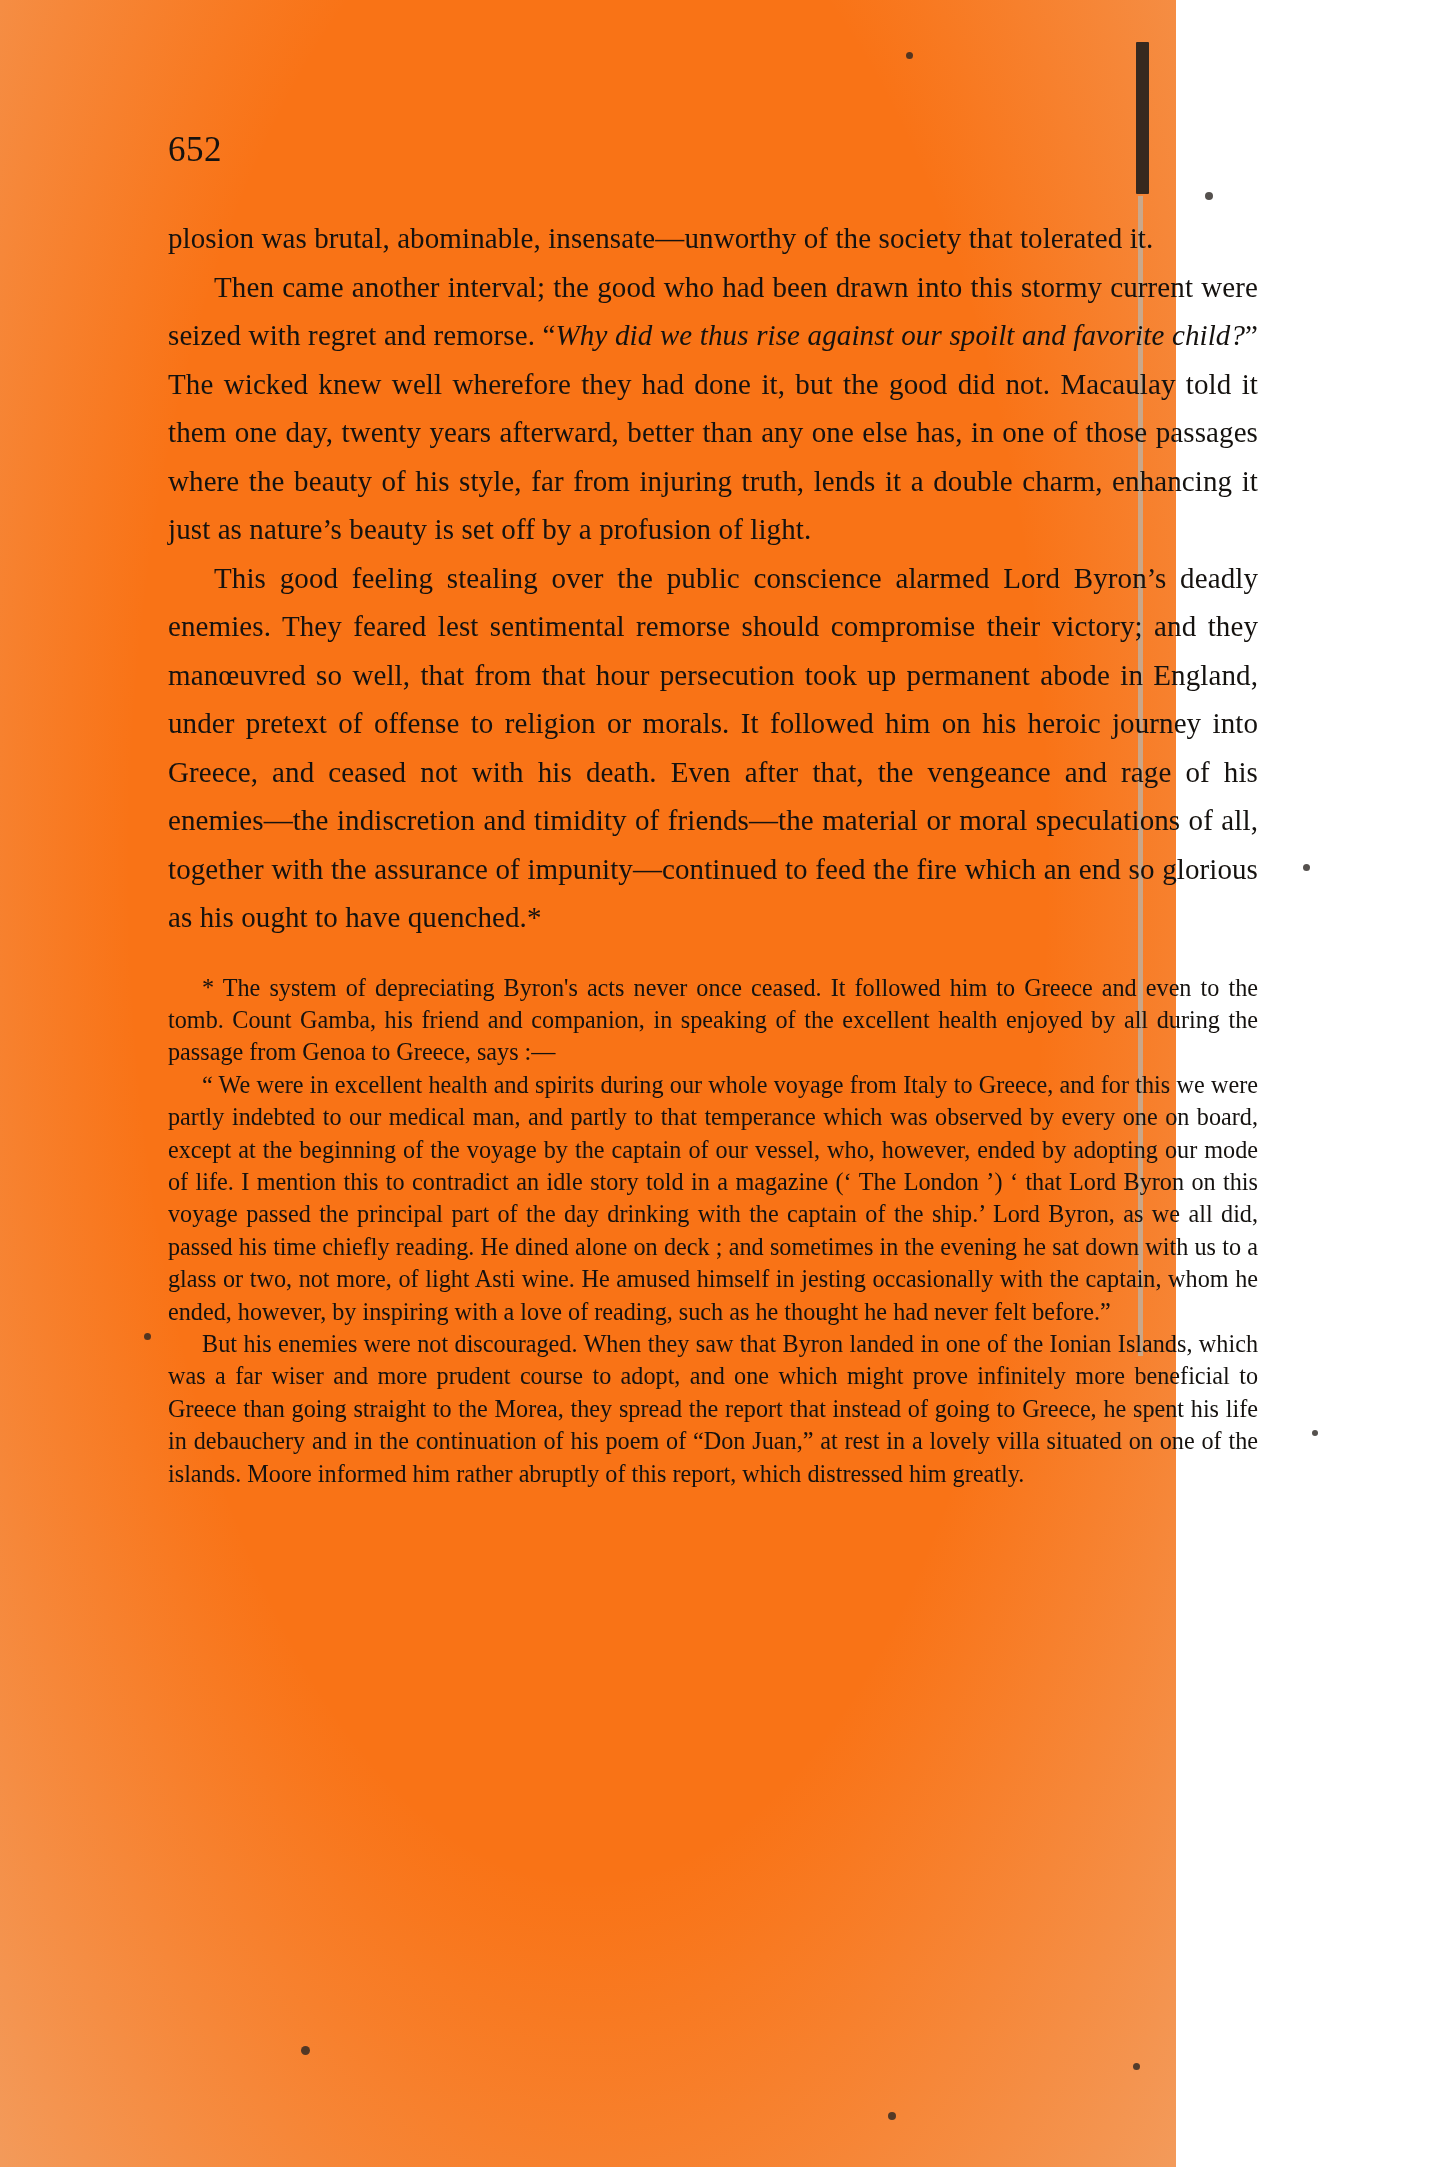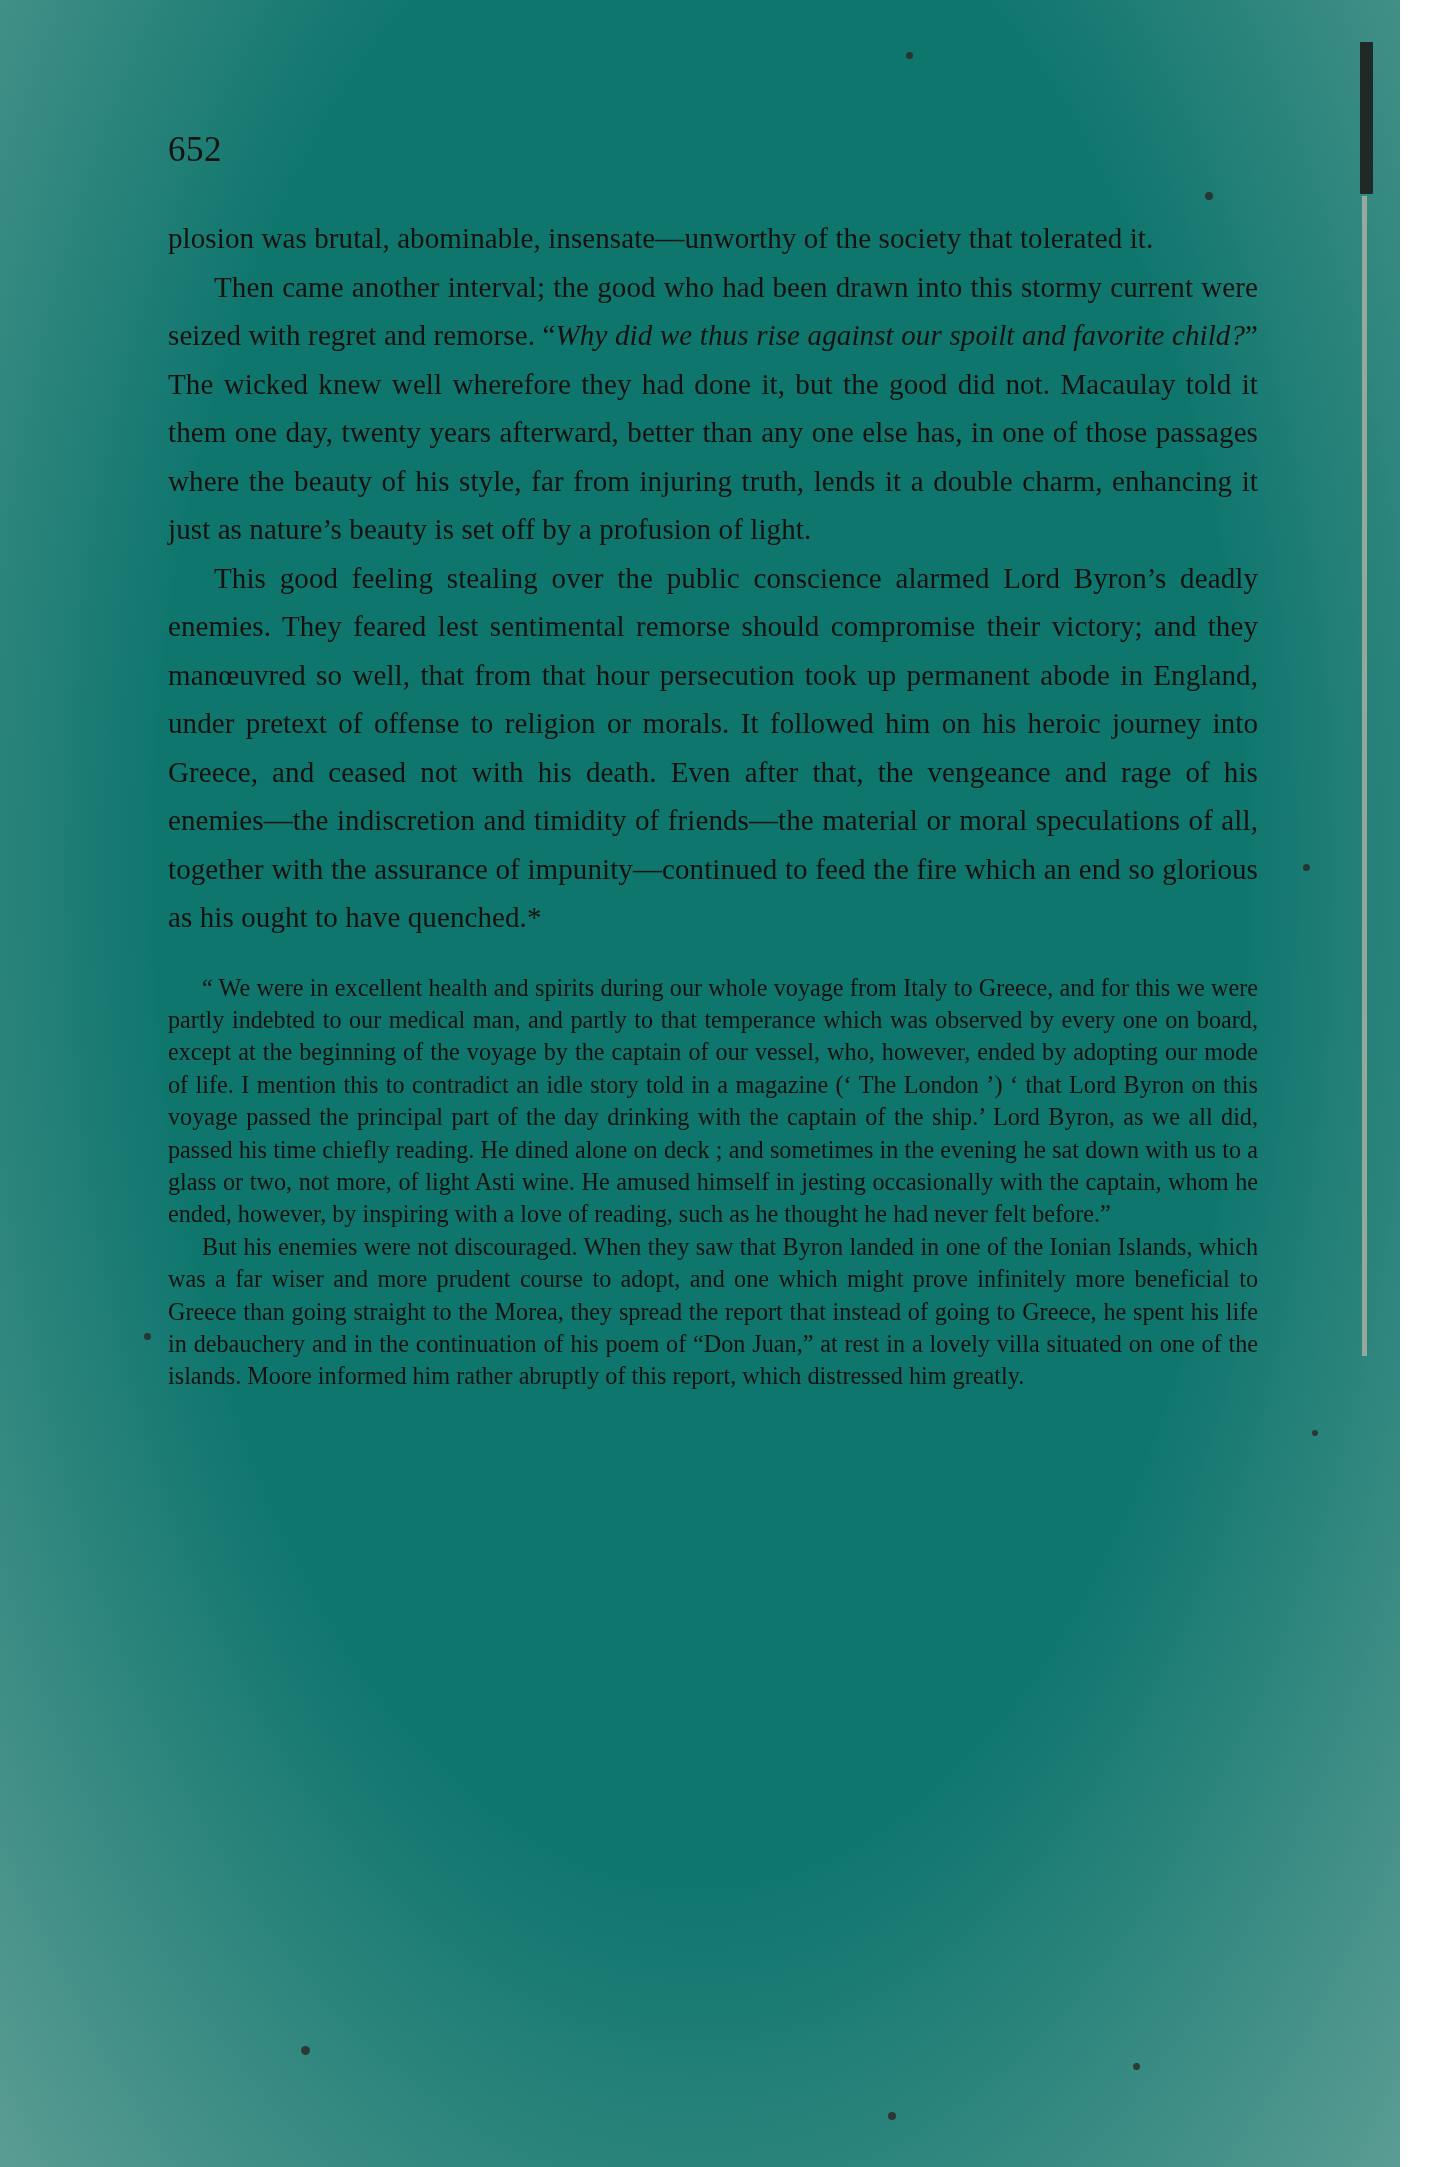--- a/index.html
+++ b/index.html
@@ -11,23 +11,23 @@
     width: 1452px;
     height: 2167px;
     position: relative;
     font-family: "Liberation Serif", serif;
     color: #14110f;
     overflow: hidden;
   }
   .page {
     position: absolute;
     top: 0; left: 0;
-    width: 1400px;
+    width: 1176px;
     height: 2167px;
-    background: #0f766e;
+    background: #f97316;
   }
   
   .page::before {
     content: "";
     position: absolute;
     inset: 0;
     background:
       radial-gradient(ellipse at 50% 40%, rgba(255,255,255,0) 55%, rgba(232,228,218,0.35) 100%);
     pointer-events: none;
   }
@@ -141,18 +141,19 @@
       <span class="folio">652</span>
     </div>
 
     <div>
         <p class="body-par">plosion was brutal, abominable, insensate—unworthy of the society that tolerated it.</p>
         <p class="body-par indent"><span>Then came another interval; the good who had been drawn into this stormy current were seized with regret and remorse.  “</span><span class="italic">Why did we thus rise against our spoilt and favorite child?</span><span>”  The wicked knew well wherefore they had done it, but the good did not.  Macaulay told it them one day, twenty years afterward, better than any one else has, in one of those passages where the beauty of his style, far from injuring truth, lends it a double charm, enhancing it just as nature’s beauty is set off by a profusion of light.</span></p>
         <p class="body-par indent">This good feeling stealing over the public conscience alarmed Lord Byron’s deadly enemies.  They feared lest sentimental remorse should compromise their victory; and they manœuvred so well, that from that hour persecution took up permanent abode in England, under pretext of offense to religion or morals.  It followed him on his heroic journey into Greece, and ceased not with his death.  Even after that, the vengeance and rage of his enemies—the indiscretion and timidity of friends—the material or moral speculations of all, together with the assurance of impunity—continued to feed the fire which an end so glorious as his ought to have quenched.*</p>
       </div>
 
     <div class="footnotes">
+        <p class="ind">* The system of depreciating Byron's acts never once ceased.   It followed him to Greece and even to the tomb.   Count Gamba, his friend and companion, in speaking of the excellent health enjoyed by all during the passage from Genoa to Greece, says :—</p>
         <p class="ind">“ We were in excellent health and spirits during our whole voyage from Italy to Greece, and for this we were partly indebted to our medical man, and partly to that temperance which was observed by every one on board, except at the beginning of the voyage by the captain of our vessel, who, however, ended by adopting our mode of life.   I mention this to contradict an idle story told in a magazine (‘ The London ’) ‘ that Lord Byron on this voyage passed the principal part of the day drinking with the captain of the ship.’   Lord Byron, as we all did, passed his time chiefly reading.   He dined alone on deck ; and sometimes in the evening he sat down with us to a glass or two, not more, of light Asti wine. He amused himself in jesting occasionally with the captain, whom he ended, however, by inspiring with a love of reading, such as he thought he had never felt before.”</p>
         <p class="ind">But his enemies were not discouraged.   When they saw that Byron landed in one of the Ionian Islands, which was a far wiser and more prudent course to adopt, and one which might prove infinitely more beneficial to Greece than going straight to the Morea, they spread the report that instead of going to Greece, he spent his life in debauchery and in the continuation of his poem of “Don Juan,” at rest in a lovely villa situated on one of the islands.   Moore informed him rather abruptly of this report, which distressed him greatly.</p>
       </div>
 
   </div>
 </div>
 
 </body></html>

